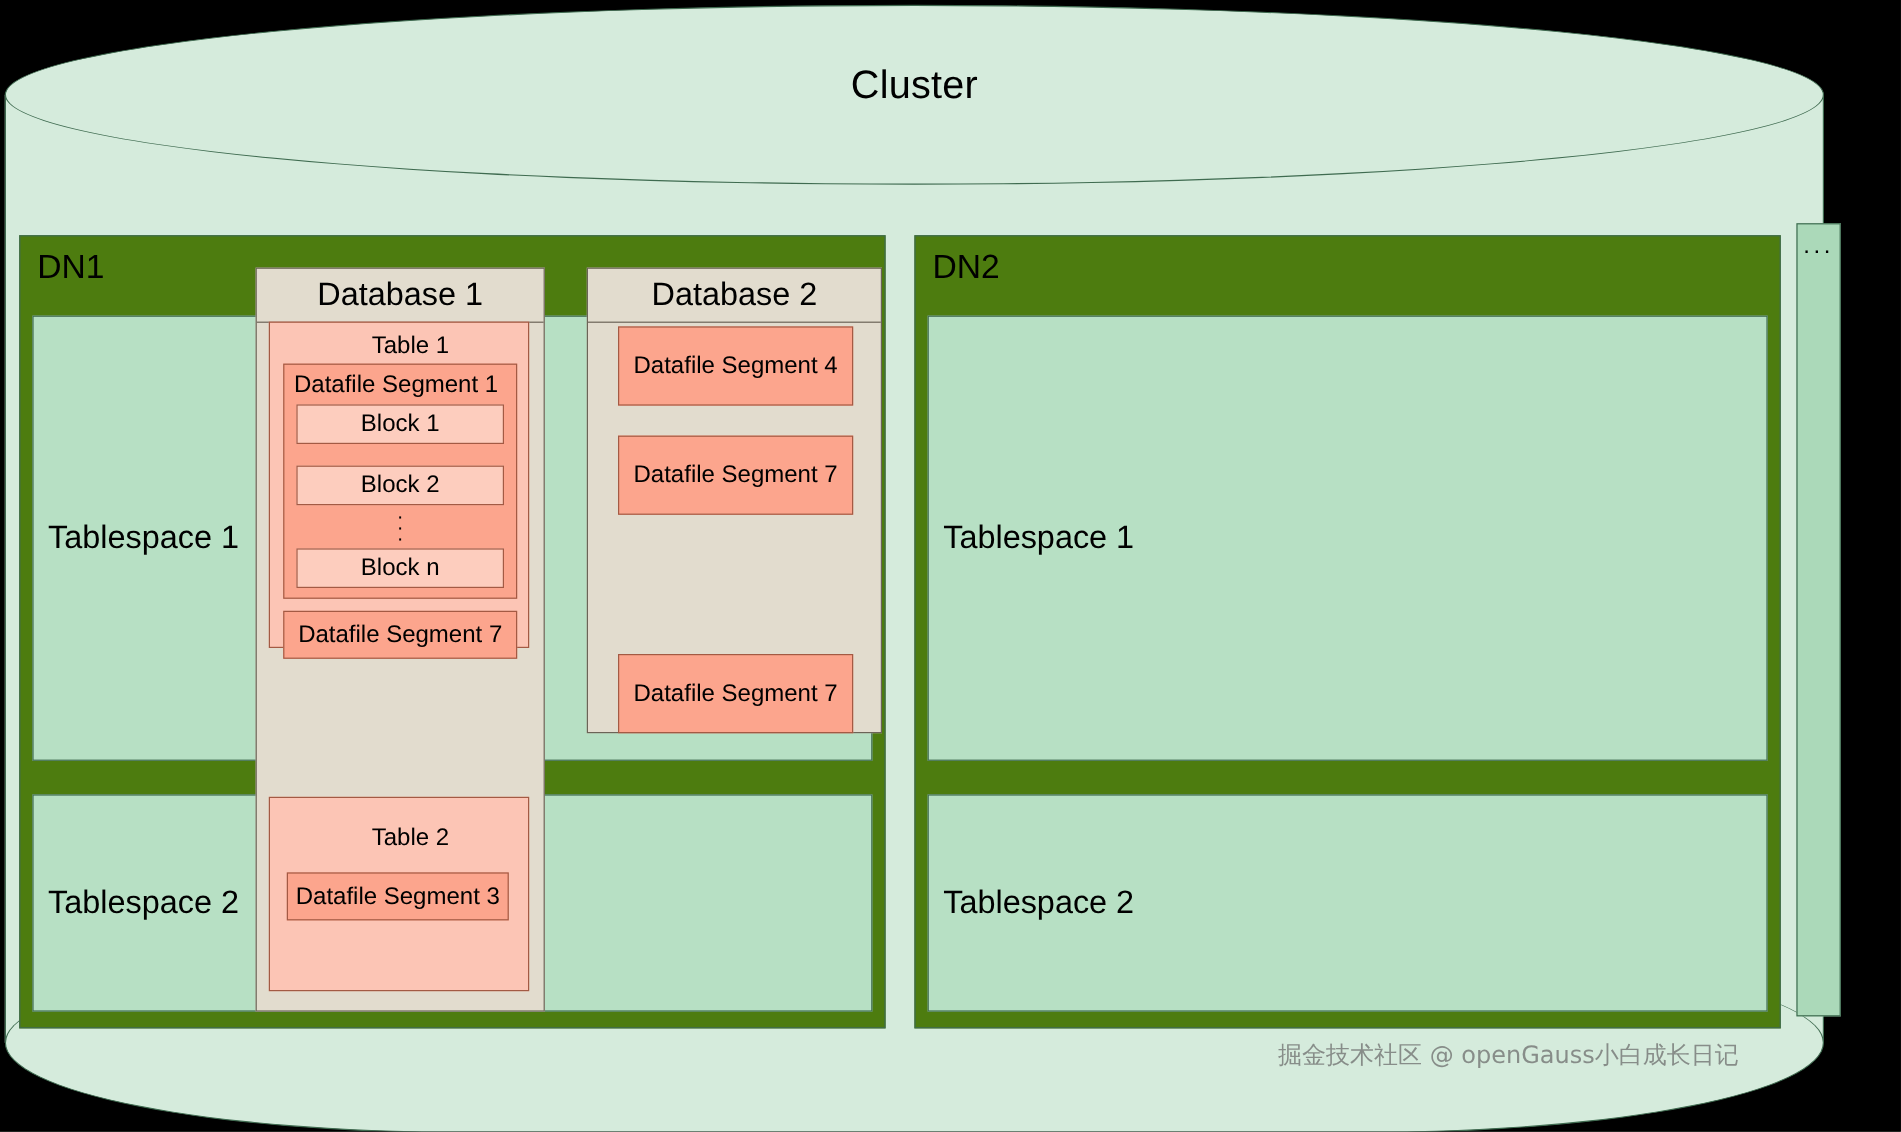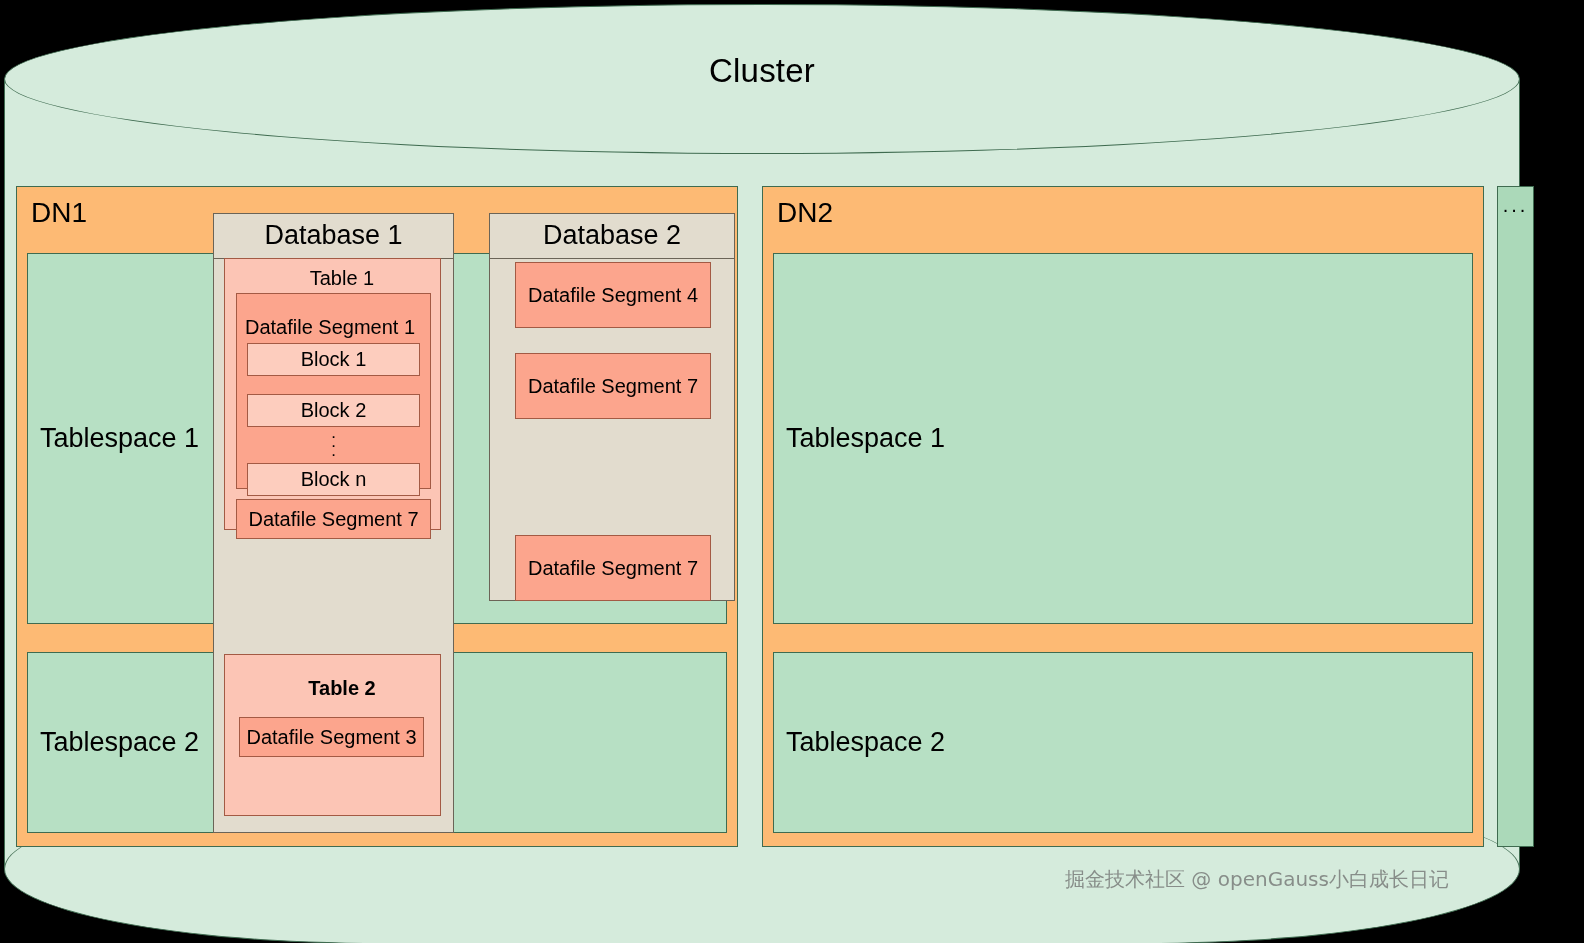--- a/index.html
+++ b/index.html
@@ -14,21 +14,21 @@
   .cyl-bottom{position:absolute;left:0;top:790px;width:1516px;height:150px;
               background:#d5ebdc;border:1.5px solid #3f6b50;border-radius:50%/100%;
               box-sizing:border-box;border-top:none;clip-path:inset(0 0 0 0);}
   .cyl-top{position:absolute;left:0;top:0;width:1516px;height:150px;
            background:#d5ebdc;border:1.5px solid #3f6b50;border-radius:50%;
            box-sizing:border-box;}
   #cluster-title{position:absolute;left:0;top:48px;width:1516px;text-align:center;
                  font-size:33px;letter-spacing:.2px;z-index:6;}
 
   
-  .dn{position:absolute;top:186px;height:661px;background:#fdba74;
+  .dn{position:absolute;top:196px;height:661px;background:#4d7c0f;
       border:1.5px solid #3f6b50;box-sizing:border-box;}
   #dn1{left:16px;width:722px;}
   #dn2{left:762px;width:722px;}
   .dn-label{position:absolute;left:14px;top:10px;font-size:28px;z-index:7;}
 
   
   #dn-more{position:absolute;left:1497px;top:186px;width:37px;height:661px;
            background:#abd9b9;border:1.5px solid #3f6b50;box-sizing:border-box;}
   #dn-more-dots{position:absolute;left:0;top:10px;width:100%;text-align:center;
                 font-size:20px;line-height:16px;letter-spacing:3px;}
@@ -47,21 +47,21 @@
   .db-head-rule{border-bottom:1.5px solid #6b6457;}
   #dn1-db1{left:196px;top:26px;width:241px;height:620px;}
   #dn1-db2{left:472px;top:26px;width:246px;height:388px;}
 
   
   .tbl{position:absolute;background:#fcc5b5;border:1.5px solid #a35a44;box-sizing:border-box;}
   .tbl-title{text-align:center;font-size:20px;padding:8px 16px 6px;margin-left:19px;}
 
   
   .seg{background:#fca58d;border:1.5px solid #a35a44;box-sizing:border-box;}
-  .seg-title{font-size:20px;padding:6px 0 4px 8px;margin-top:16px;}
+  .seg-title{font-size:20px;padding:6px 0 4px 8px;}
   .seg-plain{display:flex;align-items:center;justify-content:center;font-size:20px;}
 
   
   .blk{background:#fdcdbe;border:1.5px solid #a35a44;box-sizing:border-box;
        display:flex;align-items:center;justify-content:center;font-size:20px;height:33px;}
   .vdots{text-align:center;font-size:17px;line-height:9px;letter-spacing:0;padding:5px 0 4px;}
 
   
   .db1-inner{position:absolute;left:10px;top:44px;width:217px;height:272px;}
   .db1-seg1{position:absolute;left:11px;top:34px;width:195px;height:196px;}
@@ -106,21 +106,21 @@
           <div style="height:18px;"></div>
           <div class="blk">Block 2</div>
           <div class="vdots">·<br>·<br>·</div>
           <div class="blk">Block n</div>
         </div>
       </div>
       <div class="seg db1-seg2 seg-plain">Datafile Segment 7</div>
     </div>
 
     <div class="tbl db1-tbl2">
-      <div class="tbl-title" style="padding-top:22px;font-weight:bold;">Table 2</div>
+      <div class="tbl-title" style="padding-top:22px;">Table 2</div>
       <div class="seg db1-tbl2-seg seg-plain">Datafile Segment 3</div>
     </div>
   </div>
 
   <div class="db" id="dn1-db2">
     <div class="db-head db-head-rule">Database 2</div>
     <div class="seg db2-seg seg-plain" style="top:48px;">Datafile Segment 4</div>
     <div class="seg db2-seg seg-plain" style="top:139px;">Datafile Segment 7</div>
     <div class="seg db2-seg seg-plain" style="top:321px;">Datafile Segment 7</div>
   </div>

